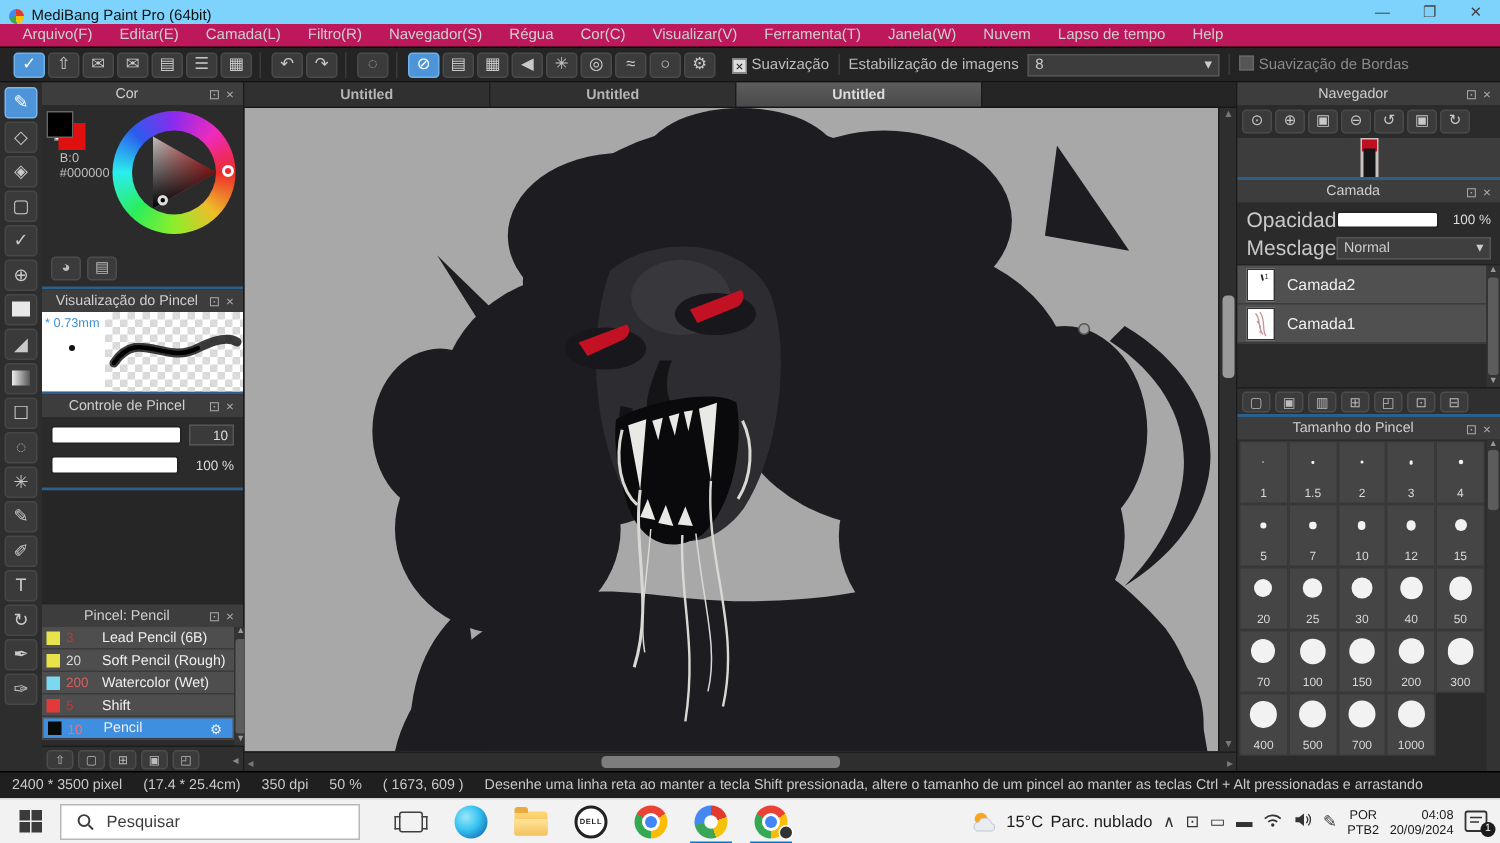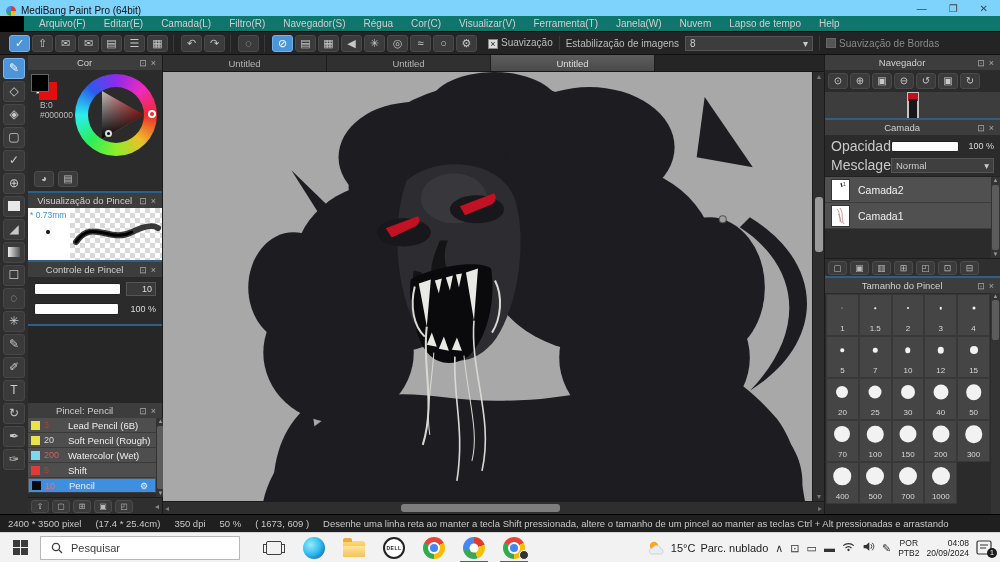--- a/index.html
+++ b/index.html
@@ -8,21 +8,21 @@
 
   
   .titlebar{height:16px;background:#7dd3fc;display:flex;align-items:flex-end;padding:0 4px;flex:0 0 16px;}
   .logo{width:10px;height:10px;border-radius:50%;margin:0 5px 0 2px;
     background:conic-gradient(#e23b2e 0 25%,#f4c20d 25% 50%,#3aa757 50% 75%,#4688f1 75% 100%);}
   .wtitle{font-size:10px;color:#111;flex:1;}
   .wbtns{display:flex;gap:22px;margin-right:8px;color:#444;font-size:10px;}
   .wbtn{cursor:default;line-height:14px;}
 
   
-  .menubar{height:16px;background:#0f766e;display:flex;align-items:center;padding-left:6px;flex:0 0 16px;border-bottom:1px solid #000;margin-left:24px;}
+  .menubar{height:16px;background:#be185d;display:flex;align-items:center;padding-left:6px;flex:0 0 16px;border-bottom:1px solid #000;}
   .menu-item{color:#cfcfcf;font-size:10px;padding:0 9px;line-height:16px;}
 
   
   .toolbar{height:23px;background:#242424;display:flex;align-items:center;padding:0 4px;flex:0 0 23px;gap:2px;border-bottom:1px solid #111;}
   .tb-group{display:flex;gap:2px;padding:0 5px;border-right:1px solid #3a3a3a;align-items:center;}
   .tb-group:last-of-type{border-right:none;}
   .tbtn{width:21px;height:17px;background:#3b3b3b;border:1px solid #4a4a4a;border-radius:3px;color:#c8c8c8;
     font-size:11px;line-height:15px;text-align:center;}
   .tbtn.act{background:#4d94d8;border-color:#6db2ec;color:#fff;}
   .tb-controls{display:flex;align-items:center;gap:6px;margin-left:4px;color:#bdbdbd;font-size:10px;}
@@ -100,21 +100,21 @@
   .bl-gear{color:#eaf3ff;font-size:9px;padding-right:3px;}
   .mini-scroll{width:9px;background:#333;flex:0 0 9px;display:flex;flex-direction:column;justify-content:space-between;align-items:center;}
   .mini-scroll span{color:#999;font-size:6px;line-height:7px;}
   .mini-thumb{width:7px;flex:1;margin:1px 0;background:#5c5c5c;border-radius:2px;}
   .brush-foot{height:17px;background:#2f2f2f;display:flex;align-items:center;gap:3px;padding:0 3px;flex:0 0 17px;border-top:1px solid #1d1d1d;}
   .brush-foot .fbtn{width:18px;height:13px;line-height:11px;font-size:8px;}
   .foot-sp{flex:1;}
 
   
   .canvaswrap{flex:1;display:flex;flex-direction:column;min-width:0;background:#262626;}
-  .tabs{height:17px;display:flex;background:#252525;flex:0 0 17px;border-bottom:1px solid #161616;}
+  .tabs{height:17px;display:flex;background:#252525;flex:0 0 17px;border-bottom:1px solid #161616;font-weight:bold;}
   .tab{width:164px;background:#303030;border-right:1px solid #1c1c1c;color:#b5b5b5;font-size:9.5px;
     display:flex;align-items:center;justify-content:center;}
   .tab.act{background:linear-gradient(180deg,#5d5d5d,#4a4a4a);color:#dedede;}
   .canvas{flex:1;position:relative;min-height:0;background:#262626;display:flex;}
   .art{flex:1;min-width:0;}
   .vscroll{width:12px;background:#2e2e2e;flex:0 0 12px;position:relative;border-left:1px solid #1c1c1c;}
   .vthumb{position:absolute;left:2px;width:8px;border-radius:3px;background:#9a9a9a;}
   .varrow{position:absolute;left:0;width:12px;color:#777;font-size:7px;text-align:center;}
   .hscroll{height:13px;background:#2e2e2e;flex:0 0 13px;position:relative;border-top:1px solid #1c1c1c;}
   .hthumb{position:absolute;top:2px;height:8px;border-radius:3px;background:#7d7d7d;}

